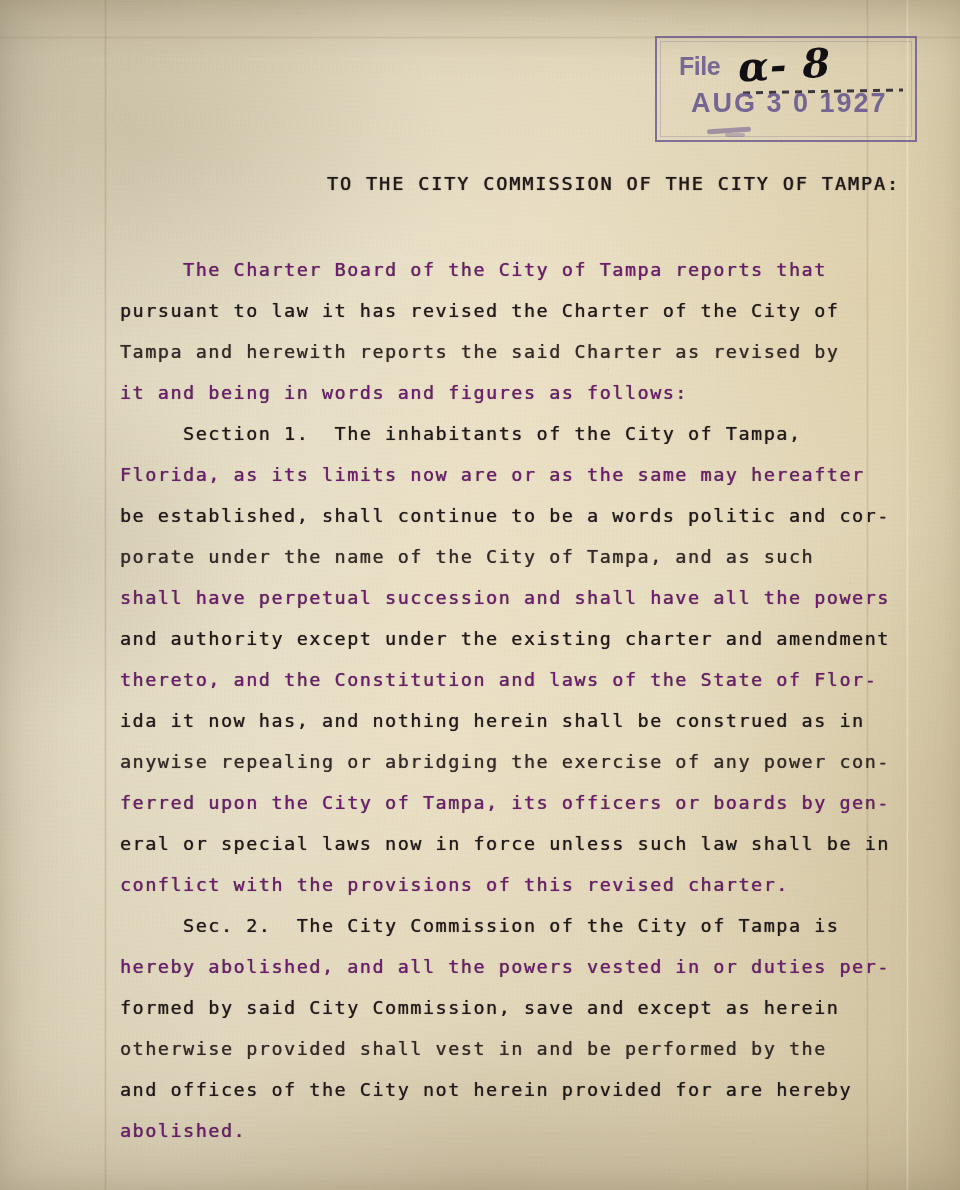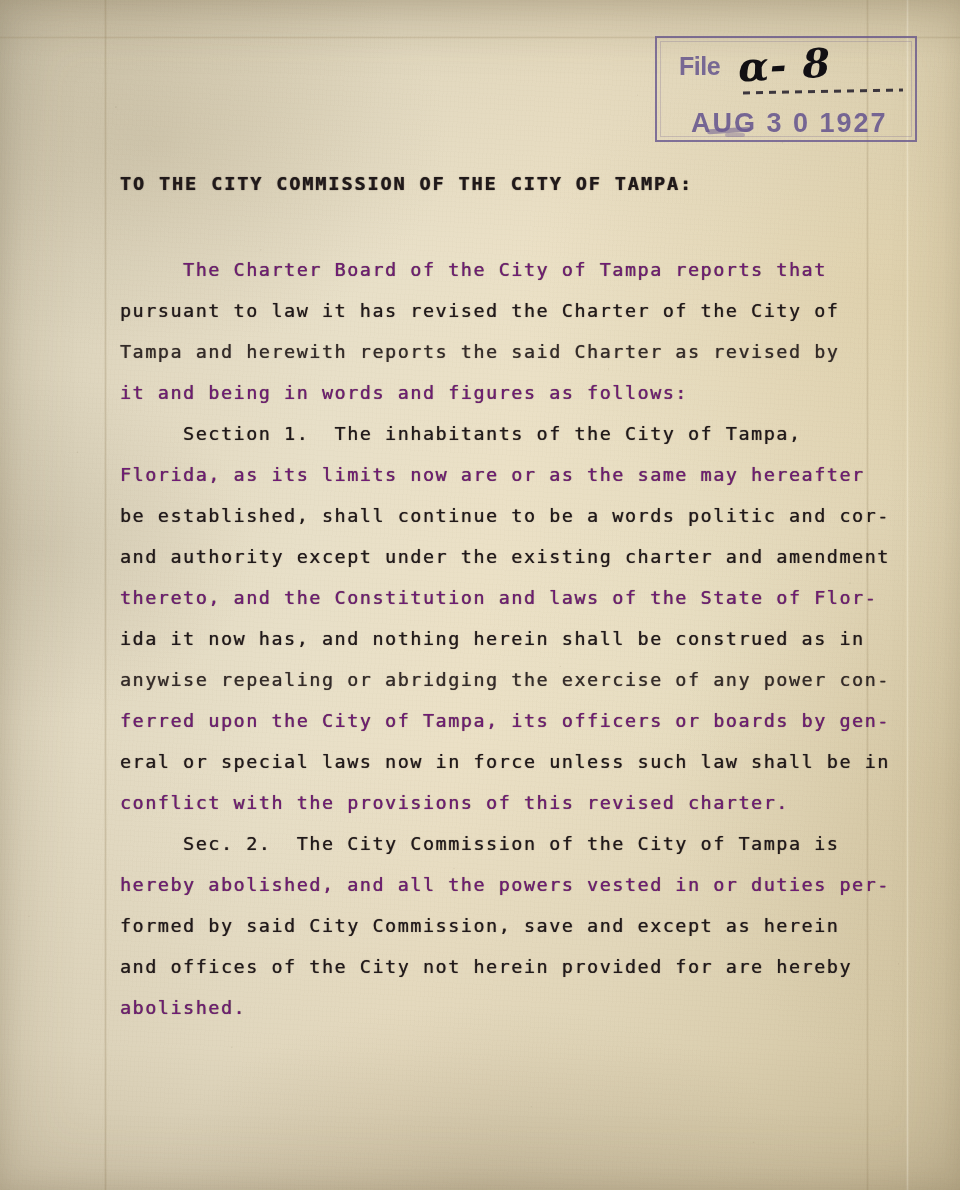--- a/index.html
+++ b/index.html
@@ -188,21 +188,21 @@
     height: 3px;
     background: repeating-linear-gradient(to right,
       #2a2530 0px, #2a2530 7px,
       rgba(0,0,0,0) 7px, rgba(0,0,0,0) 13px);
     transform: rotate(-1deg);
     opacity: 0.9;
   }
   .stamp-date {
     position: absolute;
     left: 36px;
-    top: 72px;
+    top: 52px;
     font-family: "Liberation Sans", sans-serif;
     font-size: 27px;
     font-weight: 600;
     letter-spacing: 2px;
     color: #6a5a90;
     opacity: 0.9;
     white-space: nowrap;
   }
   .stamp-smudge {
     position: absolute;
@@ -237,26 +237,27 @@
     font-size: 18.4px;
     letter-spacing: 1.55px;
     color: #20191a;
     white-space: pre;
     text-shadow:
       0.4px 0 0 rgba(40,30,28,0.42),
       -0.3px 0.3px 0 rgba(60,46,40,0.26),
       0 0 1.1px rgba(35,26,24,0.45);
   }
   .line.heading {
-    font-weight: 700;
+    font-weight: 400;
     letter-spacing: 1.95px;
     text-shadow:
       0.5px 0 0 rgba(30,22,20,0.58),
       -0.4px 0.35px 0 rgba(55,42,36,0.34),
       0 0 1.3px rgba(30,22,20,0.5);
+    text-align: right;
   }
   .gap-lg { height: 45px; }
 
   
   .line.faint { color: #2a2221; opacity: 0.95; }
   .line.dark  { color: #701a75; }
 </style>
 </head>
 <body>
 
@@ -289,30 +290,33 @@
     <div class="gap-lg"></div>
 
     <div class="line dark">     The Charter Board of the City of Tampa reports that</div>
     <div class="line">pursuant to law it has revised the Charter of the City of</div>
     <div class="line faint">Tampa and herewith reports the said Charter as revised by</div>
     <div class="line dark">it and being in words and figures as follows:</div>
 
     <div class="line">     Section 1.  The inhabitants of the City of Tampa,</div>
     <div class="line dark">Florida, as its limits now are or as the same may hereafter</div>
     <div class="line">be established, shall continue to be a words politic and cor-</div>
+    <div class="line faint">porate under the name of the City of Tampa, and as such</div>
+    <div class="line dark">shall have perpetual succession and shall have all the powers</div>
     <div class="line">and authority except under the existing charter and amendment</div>
     <div class="line dark">thereto, and the Constitution and laws of the State of Flor-</div>
     <div class="line">ida it now has, and nothing herein shall be construed as in</div>
     <div class="line faint">anywise repealing or abridging the exercise of any power con-</div>
     <div class="line dark">ferred upon the City of Tampa, its officers or boards by gen-</div>
     <div class="line">eral or special laws now in force unless such law shall be in</div>
     <div class="line dark">conflict with the provisions of this revised charter.</div>
 
     <div class="line">     Sec. 2.  The City Commission of the City of Tampa is</div>
     <div class="line dark">hereby abolished, and all the powers vested in or duties per-</div>
     <div class="line">formed by said City Commission, save and except as herein</div>
+    <div class="line faint">otherwise provided shall vest in and be performed by the</div>
     <div class="line">and offices of the City not herein provided for are hereby</div>
     <div class="line dark">abolished.</div>
 
   </div>
 
   <div class="vignette"></div>
 </div>
 
 </body></html>

